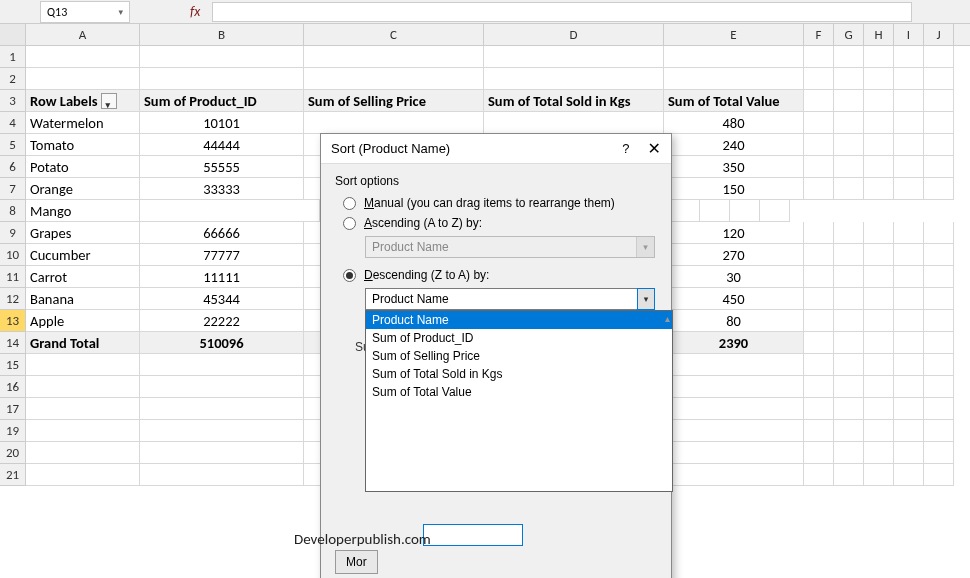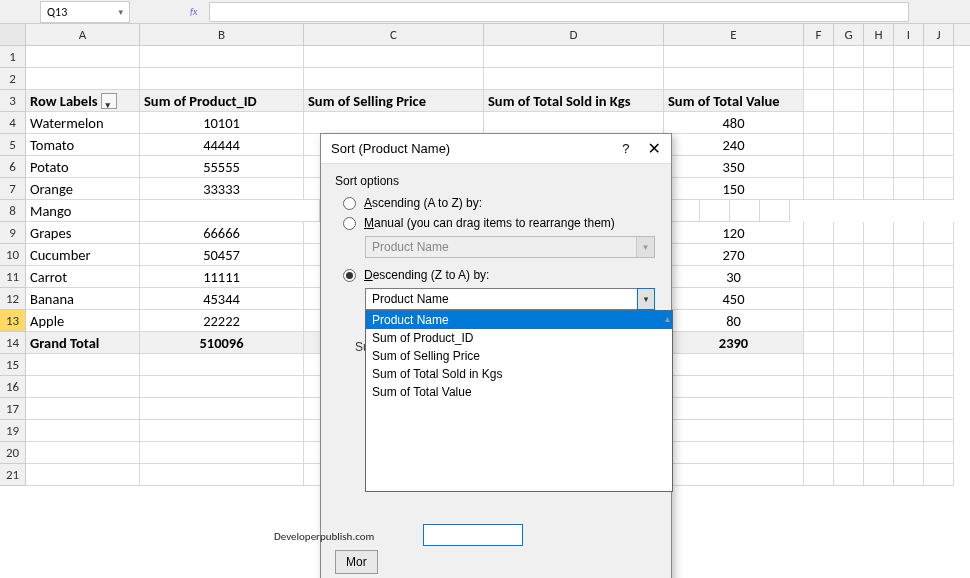--- a/index.html
+++ b/index.html
@@ -3,21 +3,21 @@
 <meta charset="utf-8">
 <style>
   * { box-sizing: border-box; margin: 0; padding: 0; }
   body { font-family: Calibri, Arial, sans-serif; font-size: 14px; background: #fff; width: 970px; height: 578px; overflow: hidden; position: relative; color: #000; }
   
   
   .formula-bar { height: 24px; background: #f0f0f0; border-bottom: 1px solid #ccc; display: flex; align-items: center; }
   .name-box { width: 90px; height: 22px; background: #fff; border: 1px solid #ccc; margin-left: 40px; padding: 0 6px; display: flex; align-items: center; font-size: 12px; }
   .name-box-dd { margin-left: auto; font-size: 9px; color: #666; }
   .fx-area { display: flex; align-items: center; margin-left: 60px; }
-  .fx-label { font-style: italic; font-size: 10px; color: #8b5cf6; margin-right: 12px; }
+  .fx-label { font-style: italic; font-size: 14px; color: #7f1d1d; margin-right: 12px; }
   .fx-input { width: 700px; height: 20px; background: #fff; border: 1px solid #ccc; }
   
   
   .col-headers { display: flex; height: 22px; background: #f0f0f0; border-bottom: 1px solid #ccc; }
   .corner { width: 26px; border-right: 1px solid #ccc; background: #e8e8e8; }
   .col-h { border-right: 1px solid #ccc; text-align: center; font-size: 13px; color: #333; line-height: 22px; }
   
   
   .grid { position: relative; }
   .row { display: flex; height: 22px; }
@@ -48,21 +48,21 @@
   .select-open { margin: 2px 0 0 30px; width: 290px; position: relative; }
   .select-field { height: 22px; background: #fff; border: 1px solid #7a7a7a; padding: 0 6px; line-height: 20px; font-size: 12px; position: relative; }
   .select-field .dd-btn2 { position: absolute; right: -1px; top: -1px; width: 18px; height: 22px; background: #e1e1e1; border: 1px solid #0078d7; text-align: center; line-height: 20px; font-size: 9px; color: #333; }
   .dropdown-list { position: absolute; left: 0; top: 22px; width: 308px; background: #fff; border: 1px solid #666; z-index: 10; }
   .dropdown-list .opt { padding: 1px 6px; font-size: 12px; line-height: 16px; cursor: default; }
   .dropdown-list .opt.sel { background: #0078d7; color: #fff; }
   .dropdown-list .scroll-ind { position: absolute; right: 2px; top: 2px; font-size: 10px; color: #999; }
   .dialog-footer { padding: 0 14px 12px; }
   .more-btn { height: 24px; padding: 0 10px; background: #e8e8e8; border: 1px solid #999; font-size: 12px; }
   .summ-label { margin: 8px 0 2px 30px; color: #333; font-size: 12px; }
-  .watermark { position: absolute; left: 274px; top: 530px; font-size: 11px; color: #222; font-family: Calibri, sans-serif; }
+  .watermark { position: absolute; left: 294px; top: 530px; font-size: 15px; color: #222; font-family: Calibri, sans-serif; }
   .blue-box { position: absolute; left: 423px; top: 524px; width: 100px; height: 22px; border: 1px solid #0078d7; background: #fff; }
 </style>
 </head>
 <body>
 
 <div class="formula-bar">
   <div class="name-box">
     <span>Q13</span>
     <span class="name-box-dd">▾</span>
   </div>
@@ -203,21 +203,21 @@
       <div class="cell num" style="width:140px">120</div>
       <div class="cell" style="width:30px"></div>
       <div class="cell" style="width:30px"></div>
       <div class="cell" style="width:30px"></div>
       <div class="cell" style="width:30px"></div>
       <div class="cell" style="width:30px"></div>
     </div>
   <div class="row">
       <div class="row-h">10</div>
       <div class="cell" style="width:114px">Cucumber</div>
-      <div class="cell num" style="width:164px">50457</div>
+      <div class="cell num" style="width:164px">77777</div>
       <div class="cell" style="width:180px"></div>
       <div class="cell" style="width:180px"></div>
       <div class="cell num" style="width:140px">270</div>
       <div class="cell" style="width:30px"></div>
       <div class="cell" style="width:30px"></div>
       <div class="cell" style="width:30px"></div>
       <div class="cell" style="width:30px"></div>
       <div class="cell" style="width:30px"></div>
     </div>
   <div class="row">
@@ -358,25 +358,25 @@
   <div class="dialog-title">
     <span>Sort (Product Name)</span>
     <span class="spacer"></span>
     <span class="help">?</span>
     <span class="close">✕</span>
   </div>
   <div class="dialog-body">
     <div class="section-label">Sort options</div>
     <div class="radio-row">
       <span class="radio"></span>
-      <span class="radio-label"><u>A</u>scending (A to Z) by:</span>
+      <span class="radio-label"><u>M</u>anual (you can drag items to rearrange them)</span>
     </div>
     <div class="radio-row">
       <span class="radio"></span>
-      <span class="radio-label"><u>M</u>anual (you can drag items to rearrange them)</span>
+      <span class="radio-label"><u>A</u>scending (A to Z) by:</span>
     </div>
     <div class="disabled-select">
       <span>Product Name</span>
       <span class="dd-btn">▾</span>
     </div>
     <div class="radio-row">
       <span class="radio checked"></span>
       <span class="radio-label"><u>D</u>escending (Z to A) by:</span>
     </div>
     <div class="select-open">

